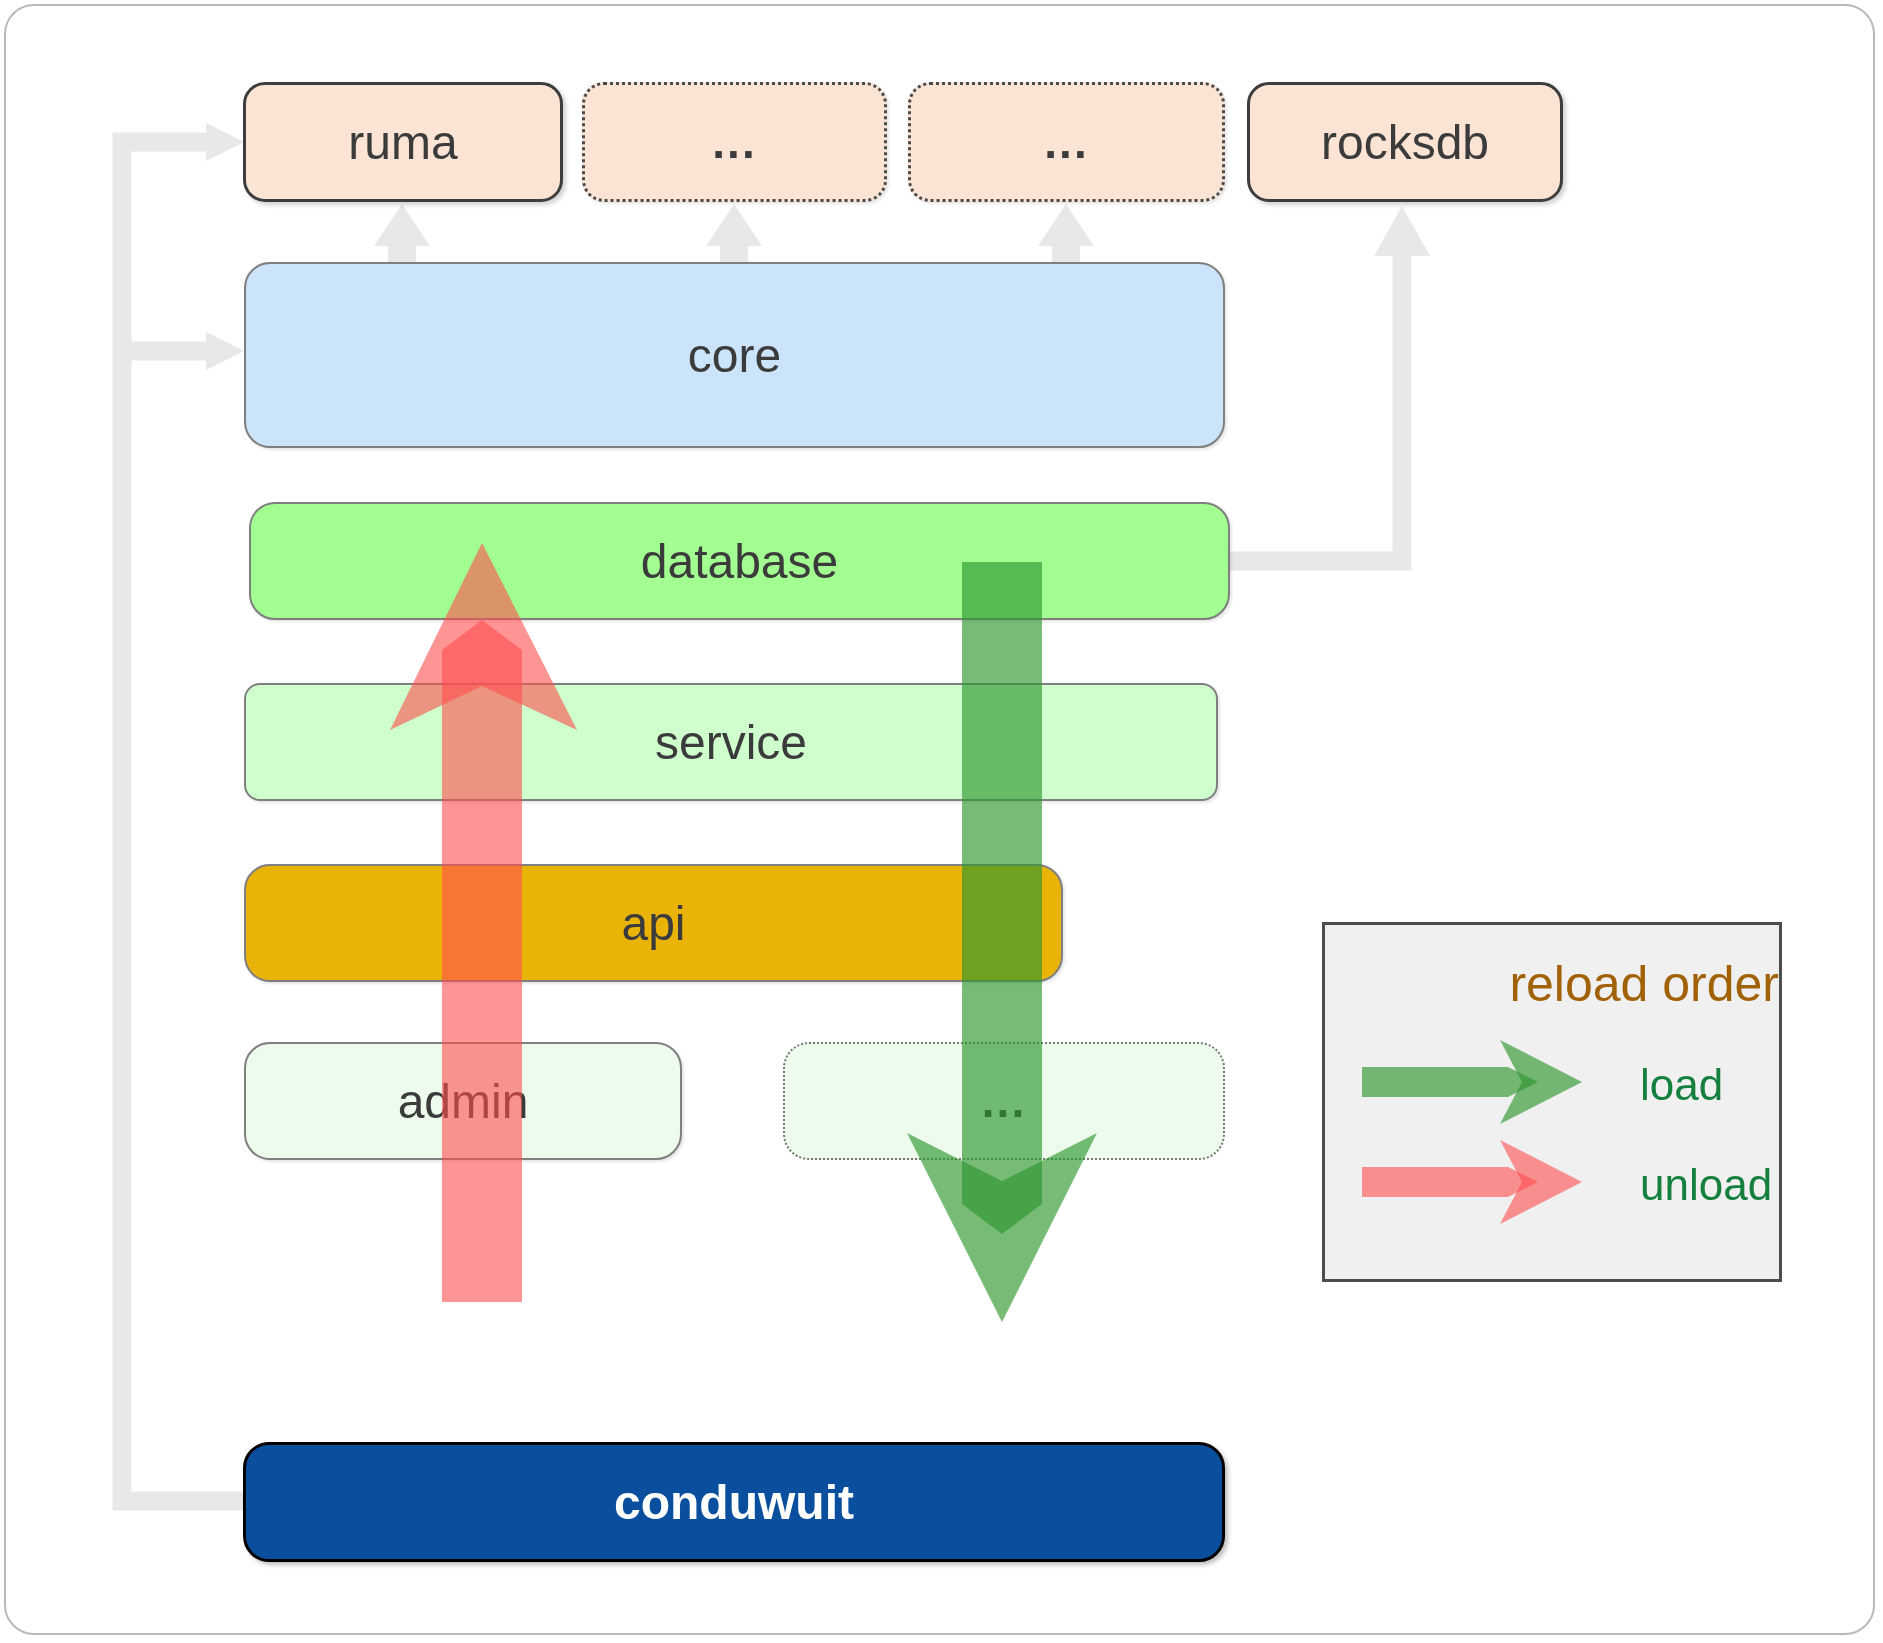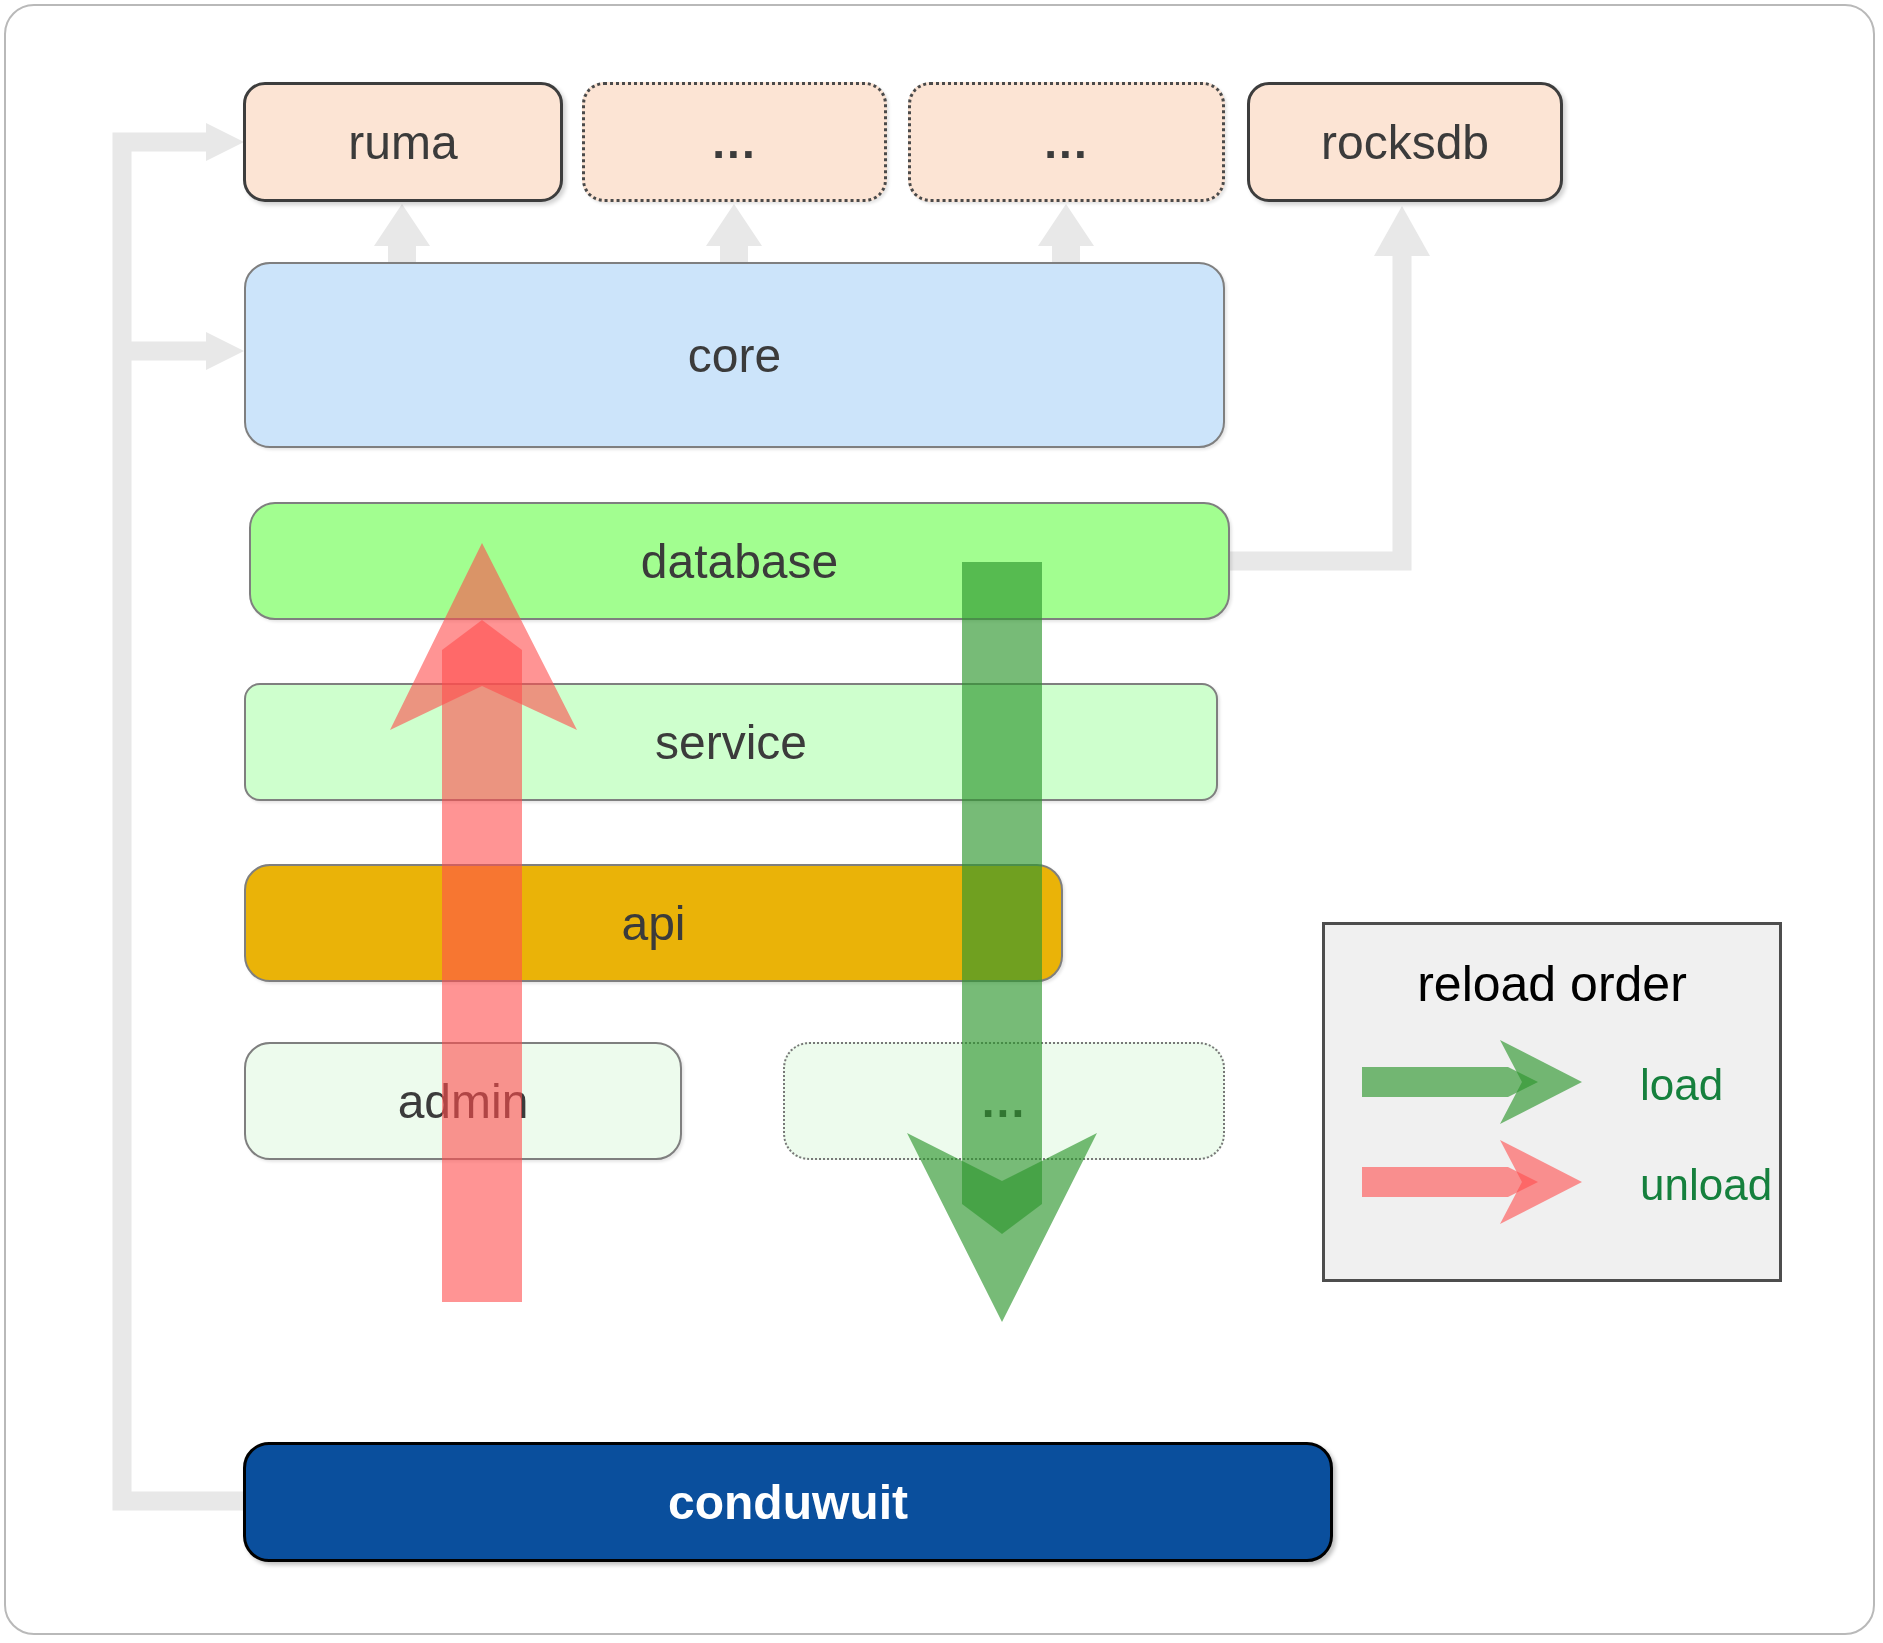--- a/index.html
+++ b/index.html
@@ -22,22 +22,22 @@
   .dotted-gray{border:2px dotted #777777;}
   .dots{font-weight:700;font-size:46px;letter-spacing:2px;}
   .conduwuit{border:3px solid #000000;color:#ffffff;font-weight:700;box-shadow:3px 3px 4px rgba(0,0,0,.25);}
   svg.layer{position:absolute;left:0;top:0;z-index:0;pointer-events:none;}
   svg.arrows{z-index:2;}
   #legend{
     position:absolute;left:1322px;top:922px;width:460px;height:360px;
     background:#f0f0f0;border:3px solid #4d4d4d;box-sizing:border-box;z-index:1;
   }
   #legend .title{
-    position:absolute;left:0;top:30px;width:100%;text-align:center;
-    font-size:50px;color:#000000;
+    position:absolute;left:0;top:30px;width:100%;text-align:right;
+    font-size:50px;color:#a16207;
   }
   #legend .entry{
     position:absolute;left:315px;height:64px;display:flex;align-items:center;
     font-size:44px;color:#15803d;
   }
 </style>
 </head>
 <body>
 
 <div id="stage">
@@ -88,21 +88,21 @@
   </div>
 
   <div class="box solid-gray" style="left: 244px; top: 1042px; width: 438px; height: 118px; border-radius: 26px; background: rgb(237, 251, 237);">
     <span>admin</span>
   </div>
   <div class="box dotted-gray dots" style="left: 783px; top: 1042px; width: 442px; height: 118px; border-radius: 26px; background: rgb(237, 251, 237);">
     <span>...</span>
   </div>
 
 
-  <div class="box conduwuit" style="left: 243px; top: 1442px; width: 1090px; height: 120px; border-radius: 26px; background: rgb(10, 79, 157);">
+  <div class="box conduwuit" style="left: 243px; top: 1442px; width: 982px; height: 120px; border-radius: 26px; background: rgb(10, 79, 157);">
     <span>conduwuit</span>
   </div>
 
   <div id="legend">
     <div class="title">reload order</div>
     <div class="entry" style="top:128px;">load</div>
     <div class="entry" style="top:228px;">unload</div>
   </div>
 
   <svg class="layer arrows" width="1883" height="1643" viewBox="0 0 1883 1643">

